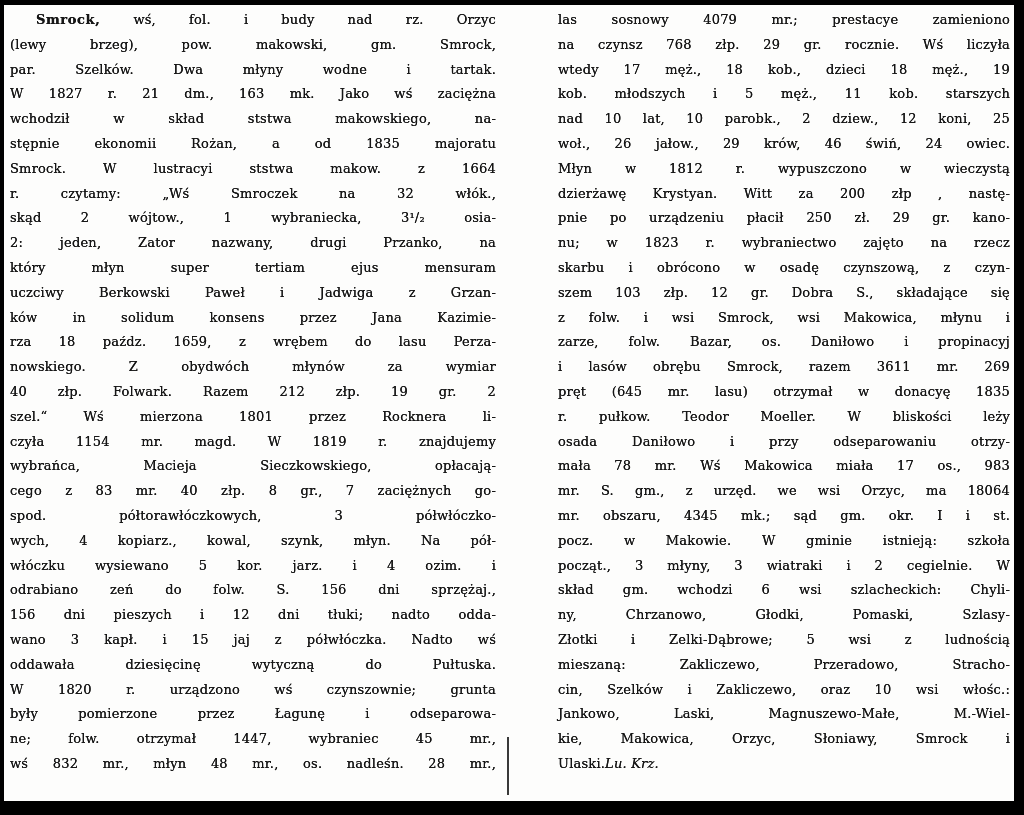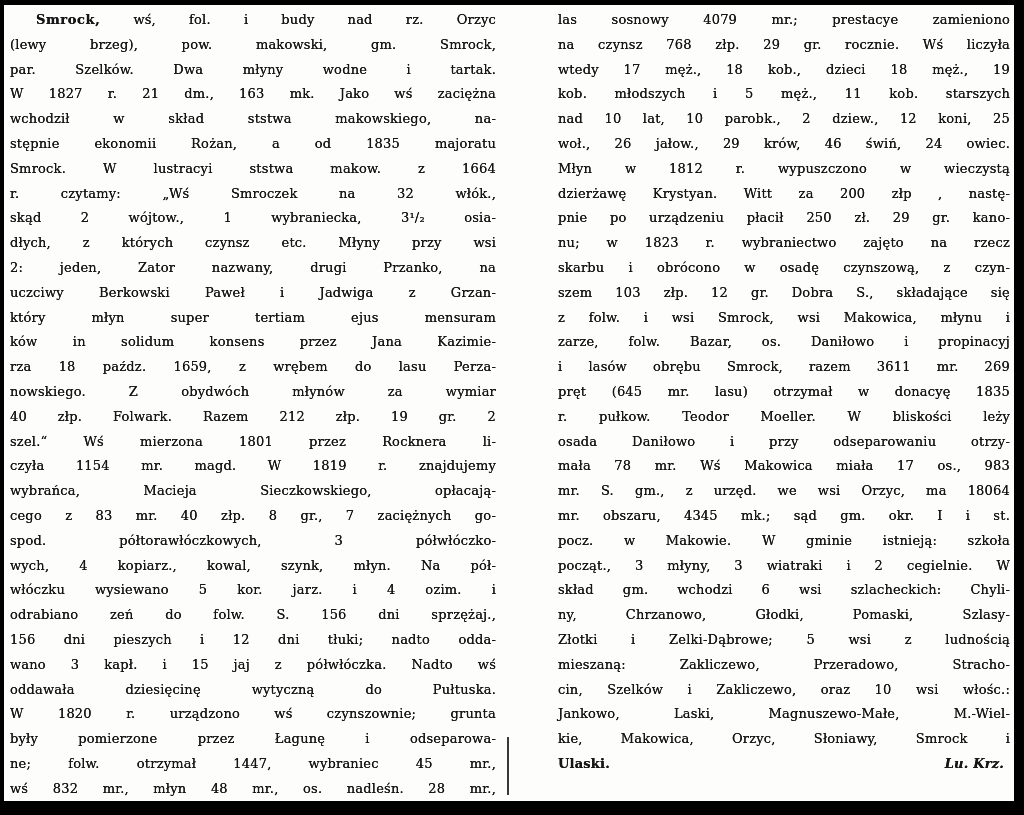--- a/index.html
+++ b/index.html
@@ -44,24 +44,22 @@
     text-justify:inter-word;
     height:24.8px;
     overflow:visible;
     white-space:nowrap;
   }
   .line{white-space:normal;}
   .first-line{text-indent:26px;}
   .headword{font-weight:bold;letter-spacing:0.6px;}
   .last-line{
     display:flex;
-    justify-content:space-between;
     text-align:left;
     text-align-last:left;
-    font-weight:bold;
   }
   .signature{font-style:italic;padding-right:6px;}
   .col-divider{
     position:absolute;
     left:497px;
     bottom:6px;
     width:2px;
     height:58px;
     background:var(--ink);
     opacity:0.85;
@@ -77,24 +75,23 @@
       <div class="line first-line"><span class="headword">Smrock,</span> <span>wś, fol. i budy nad rz. Orzyc</span></div>
       <div>
           <div class="line">(lewy brzeg), pow. makowski, gm. Smrock,</div>
           <div class="line">par. Szelków. Dwa młyny wodne i tartak.</div>
           <div class="line">W 1827 r. 21 dm., 163 mk. Jako wś zaciężna</div>
           <div class="line">wchodził w skład ststwa makowskiego, na-</div>
           <div class="line">stępnie ekonomii Rożan, a od 1835 majoratu</div>
           <div class="line">Smrock. W lustracyi ststwa makow. z 1664</div>
           <div class="line">r. czytamy: „Wś Smroczek na 32 włók.,</div>
           <div class="line">skąd 2 wójtow., 1 wybraniecka, 3¹/₂ osia-</div>
-          <div class="line">dłych, z których czynsz etc. Młyny przy wsi</div>
           <div class="line">2: jeden, Zator nazwany, drugi Przanko, na</div>
+          <div class="line">który młyn super tertiam ejus mensuram</div>
           <div class="line">uczciwy Berkowski Paweł i Jadwiga z Grzan-</div>
-          <div class="line">który młyn super tertiam ejus mensuram</div>
           <div class="line">ków in solidum konsens przez Jana Kazimie-</div>
           <div class="line">rza 18 paźdz. 1659, z wrębem do lasu Perza-</div>
           <div class="line">nowskiego. Z obydwóch młynów za wymiar</div>
           <div class="line">40 złp. Folwark. Razem 212 złp. 19 gr. 2</div>
           <div class="line">szel.“ Wś mierzona 1801 przez Rocknera li-</div>
           <div class="line">czyła 1154 mr. magd. W 1819 r. znajdujemy</div>
           <div class="line">wybrańca, Macieja Sieczkowskiego, opłacają-</div>
           <div class="line">cego z 83 mr. 40 złp. 8 gr., 7 zaciężnych go-</div>
           <div class="line">spod. półtorawłóczkowych, 3 półwłóczko-</div>
           <div class="line">wych, 4 kopiarz., kowal, szynk, młyn. Na pół-</div>

